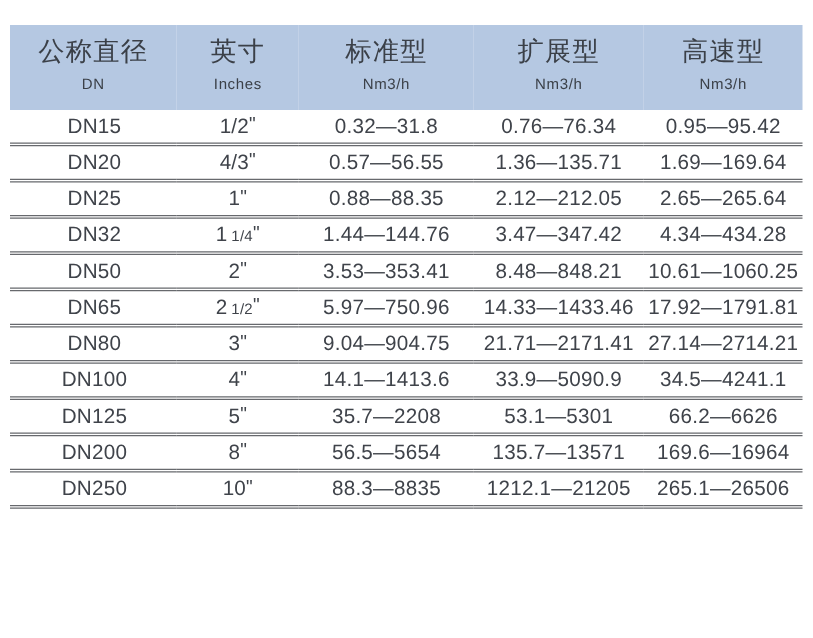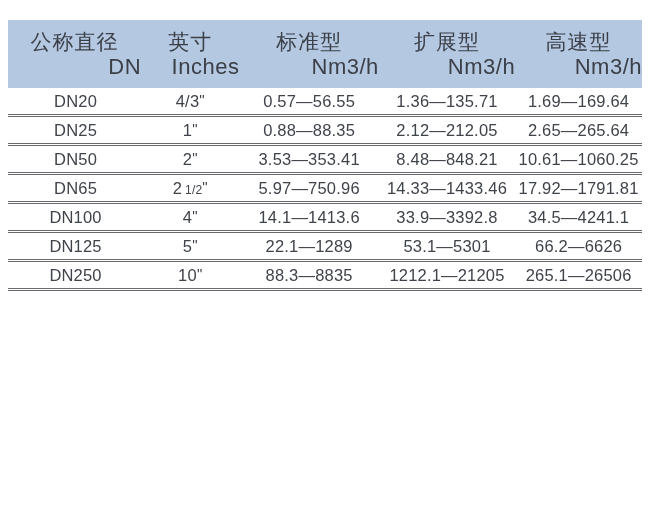--- a/index.html
+++ b/index.html
@@ -37,24 +37,23 @@
     height: 68px;
     padding: 0;
     color: #3b4048;
   }
   thead th .cn {
     font-size: 21px;
     line-height: 26px;
     letter-spacing: 1px;
   }
   thead th .en {
-    font-size: 22px;
+    font-size: 12px;
     line-height: 24px;
     letter-spacing: 0.5px;
-    text-align: right;
   }
 
   tbody td {
     height: 26px;
     padding: 0;
     text-align: center;
     vertical-align: middle;
     font-size: 16.5px;
     letter-spacing: 0.2px;
     color: #3f434a;
@@ -104,20 +103,29 @@
           <div class="cn">扩展型</div>
           <div class="en">Nm3/h</div>
         </th>
         <th>
           <div class="cn">高速型</div>
           <div class="en">Nm3/h</div>
         </th>
       </tr>
     </thead>
     <tbody>
+  <tr>
+    <td>DN15</td>
+    <td>
+      <span>1/2</span><span class="inch-mark">"</span>
+    </td>
+    <td>0.32—31.8</td>
+    <td>0.76—76.34</td>
+    <td>0.95—95.42</td>
+  </tr>
 
   <tr>
     <td>DN20</td>
     <td>
       <span>4/3</span><span class="inch-mark">"</span>
     </td>
     <td>0.57—56.55</td>
     <td>1.36—135.71</td>
     <td>1.69—169.64</td>
   </tr>
@@ -125,20 +133,29 @@
   <tr>
     <td>DN25</td>
     <td>
       <span>1</span><span class="inch-mark">"</span>
     </td>
     <td>0.88—88.35</td>
     <td>2.12—212.05</td>
     <td>2.65—265.64</td>
   </tr>
 
+  <tr>
+    <td>DN32</td>
+    <td>
+      <span>1</span><span class="frac">1/4</span><span class="inch-mark">"</span>
+    </td>
+    <td>1.44—144.76</td>
+    <td>3.47—347.42</td>
+    <td>4.34—434.28</td>
+  </tr>
 
 
   <tr>
     <td>DN50</td>
     <td>
       <span>2</span><span class="inch-mark">"</span>
     </td>
     <td>3.53—353.41</td>
     <td>8.48—848.21</td>
     <td>10.61—1060.25</td>
@@ -147,42 +164,60 @@
   <tr>
     <td>DN65</td>
     <td>
       <span>2</span><span class="frac">1/2</span><span class="inch-mark">"</span>
     </td>
     <td>5.97—750.96</td>
     <td>14.33—1433.46</td>
     <td>17.92—1791.81</td>
   </tr>
 
+  <tr>
+    <td>DN80</td>
+    <td>
+      <span>3</span><span class="inch-mark">"</span>
+    </td>
+    <td>9.04—904.75</td>
+    <td>21.71—2171.41</td>
+    <td>27.14—2714.21</td>
+  </tr>
 
   <tr>
     <td>DN100</td>
     <td>
       <span>4</span><span class="inch-mark">"</span>
     </td>
     <td>14.1—1413.6</td>
-    <td>33.9—3392.8</td>
+    <td>33.9—5090.9</td>
     <td>34.5—4241.1</td>
   </tr>
 
   <tr>
     <td>DN125</td>
     <td>
       <span>5</span><span class="inch-mark">"</span>
     </td>
-    <td>22.1—1289</td>
+    <td>35.7—2208</td>
     <td>53.1—5301</td>
     <td>66.2—6626</td>
   </tr>
 
 
+  <tr>
+    <td>DN200</td>
+    <td>
+      <span>8</span><span class="inch-mark">"</span>
+    </td>
+    <td>56.5—5654</td>
+    <td>135.7—13571</td>
+    <td>169.6—16964</td>
+  </tr>
 
   <tr>
     <td>DN250</td>
     <td>
       <span>10</span><span class="inch-mark">"</span>
     </td>
     <td>88.3—8835</td>
     <td>1212.1—21205</td>
     <td>265.1—26506</td>
   </tr>

